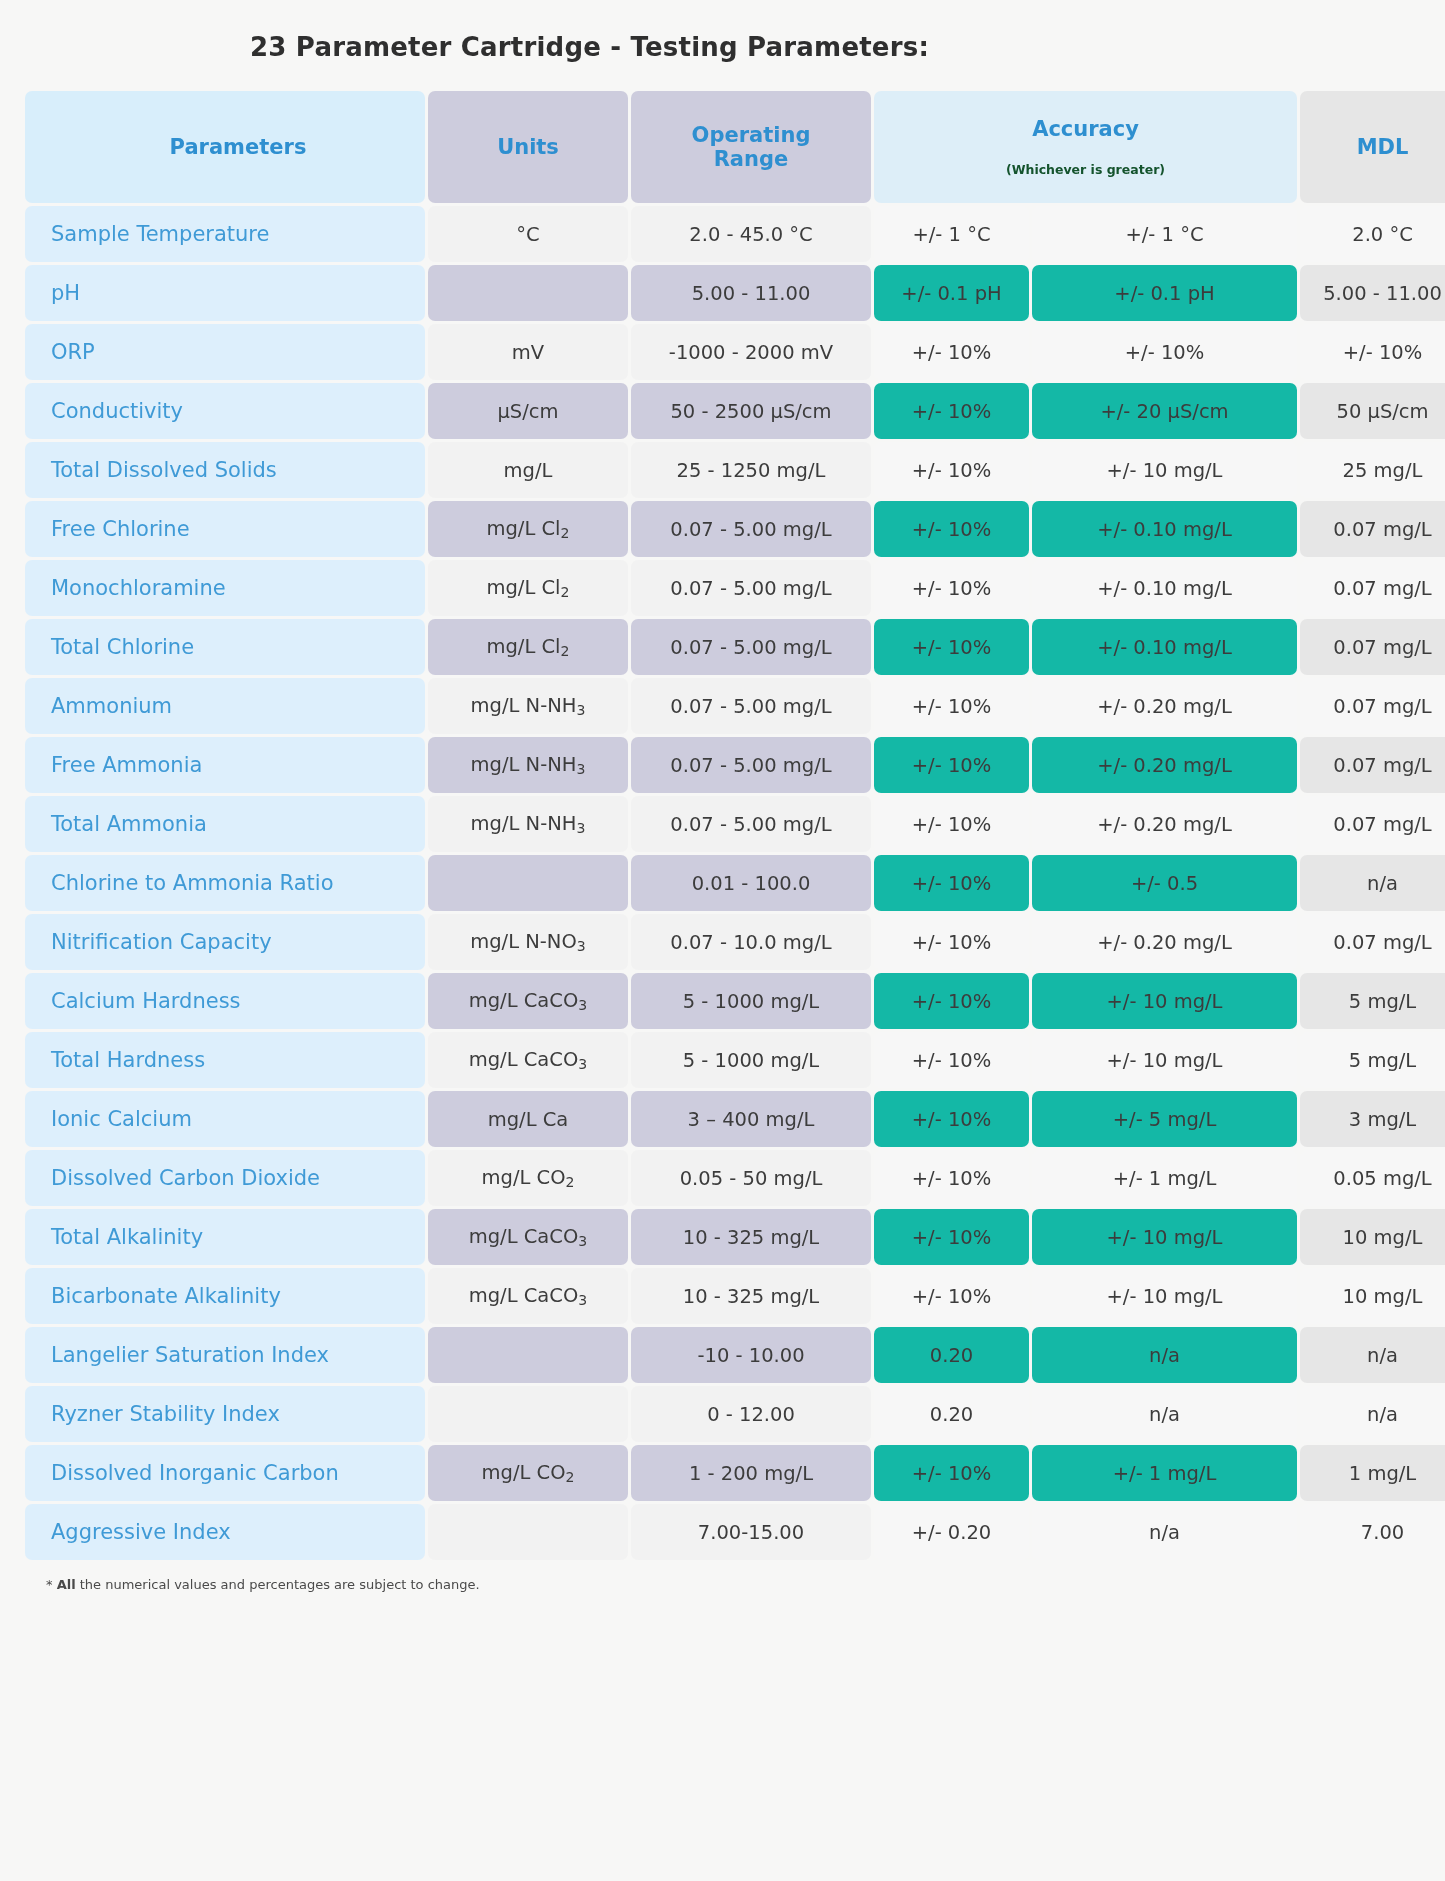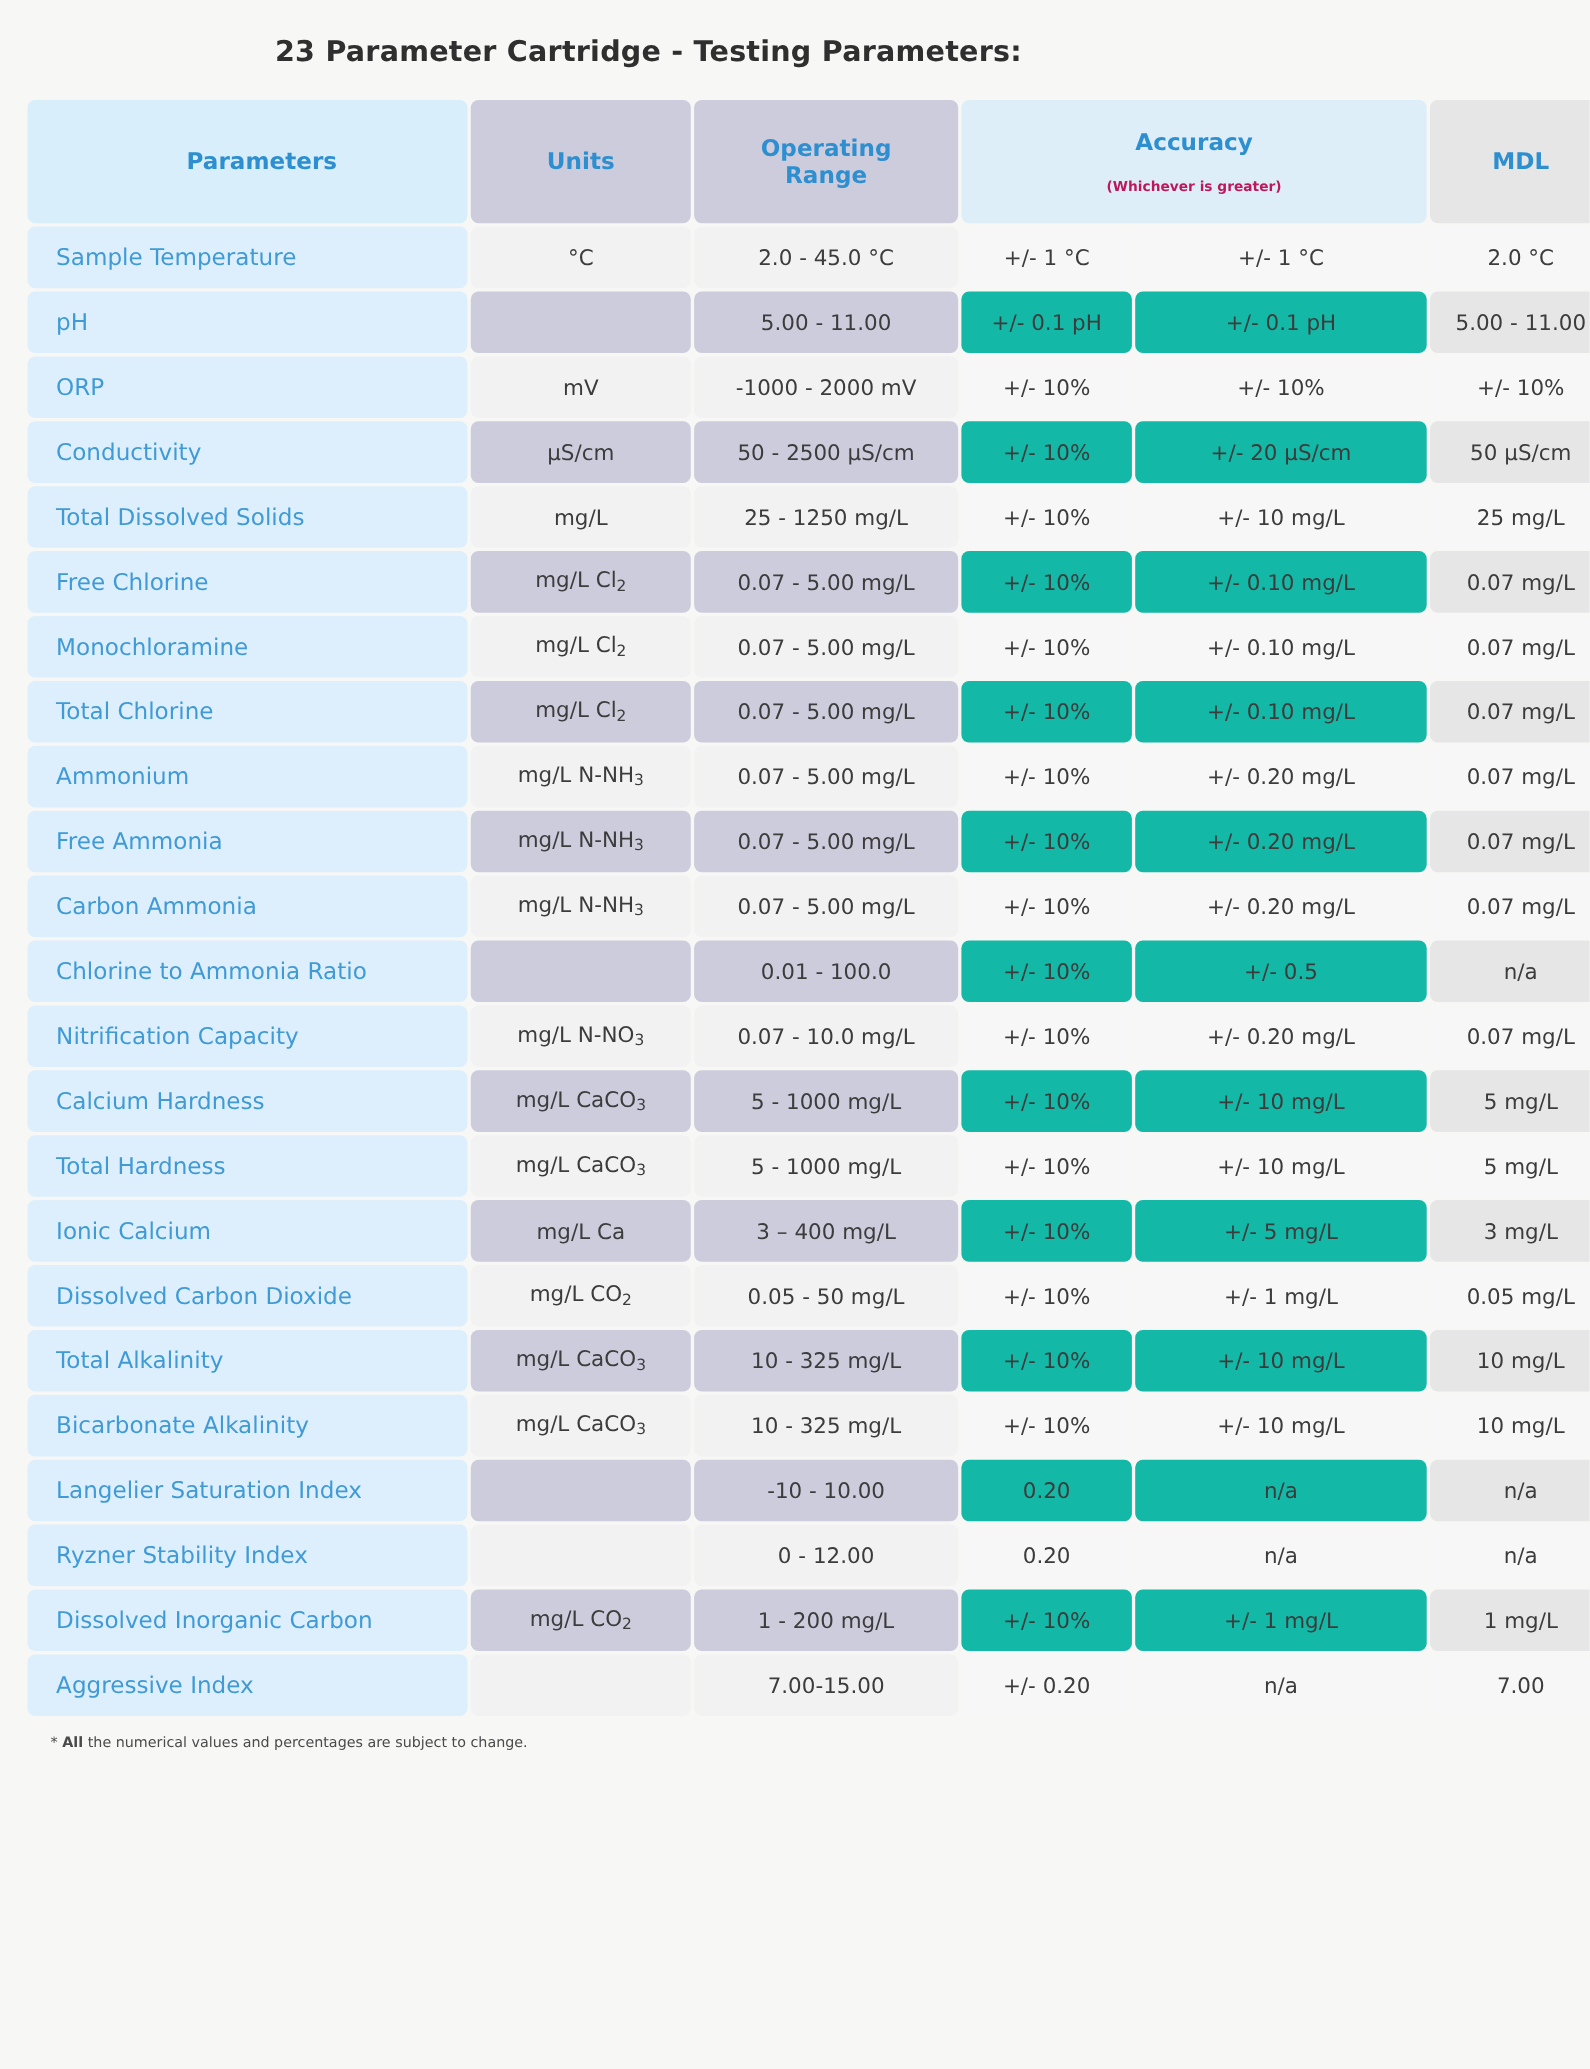--- a/index.html
+++ b/index.html
@@ -63,21 +63,21 @@
     padding-left: 26px !important;
   }
   .h-units { background: #cdccdd; }
   .h-range { background: #cdccdd; }
   .h-acc   { background: #ddeef8; }
   .h-mdl   { background: #e6e6e6; }
   .h-sub {
     display: block;
     font-size: 12.5px;
     font-weight: bold;
-    color: #be185d;
+    color: #14532d;
     margin-top: 22px;
   }
 
   td.cell {
     height: 56px;
     text-align: center;
     vertical-align: middle;
     font-size: 19.5px;
     border-radius: 7px;
     color: #3c3c3c;
@@ -214,21 +214,21 @@
         </tr>
         <tr>
           <td class="cell param">Free Ammonia</td>
           <td class="cell units-a">mg/L N-NH<sub>3</sub></td>
           <td class="cell range-a">0.07 - 5.00 mg/L</td>
           <td class="cell acc-a">+/- 10%</td>
           <td class="cell acc-a">+/- 0.20 mg/L</td>
           <td class="cell mdl-a">0.07 mg/L</td>
         </tr>
         <tr>
-          <td class="cell param">Carbon Ammonia</td>
+          <td class="cell param">Total Ammonia</td>
           <td class="cell units-b">mg/L N-NH<sub>3</sub></td>
           <td class="cell range-b">0.07 - 5.00 mg/L</td>
           <td class="cell acc-b">+/- 10%</td>
           <td class="cell acc-b">+/- 0.20 mg/L</td>
           <td class="cell mdl-b">0.07 mg/L</td>
         </tr>
         <tr>
           <td class="cell param">Chlorine to Ammonia Ratio</td>
           <td class="cell units-a"></td>
           <td class="cell range-a">0.01 - 100.0</td>

